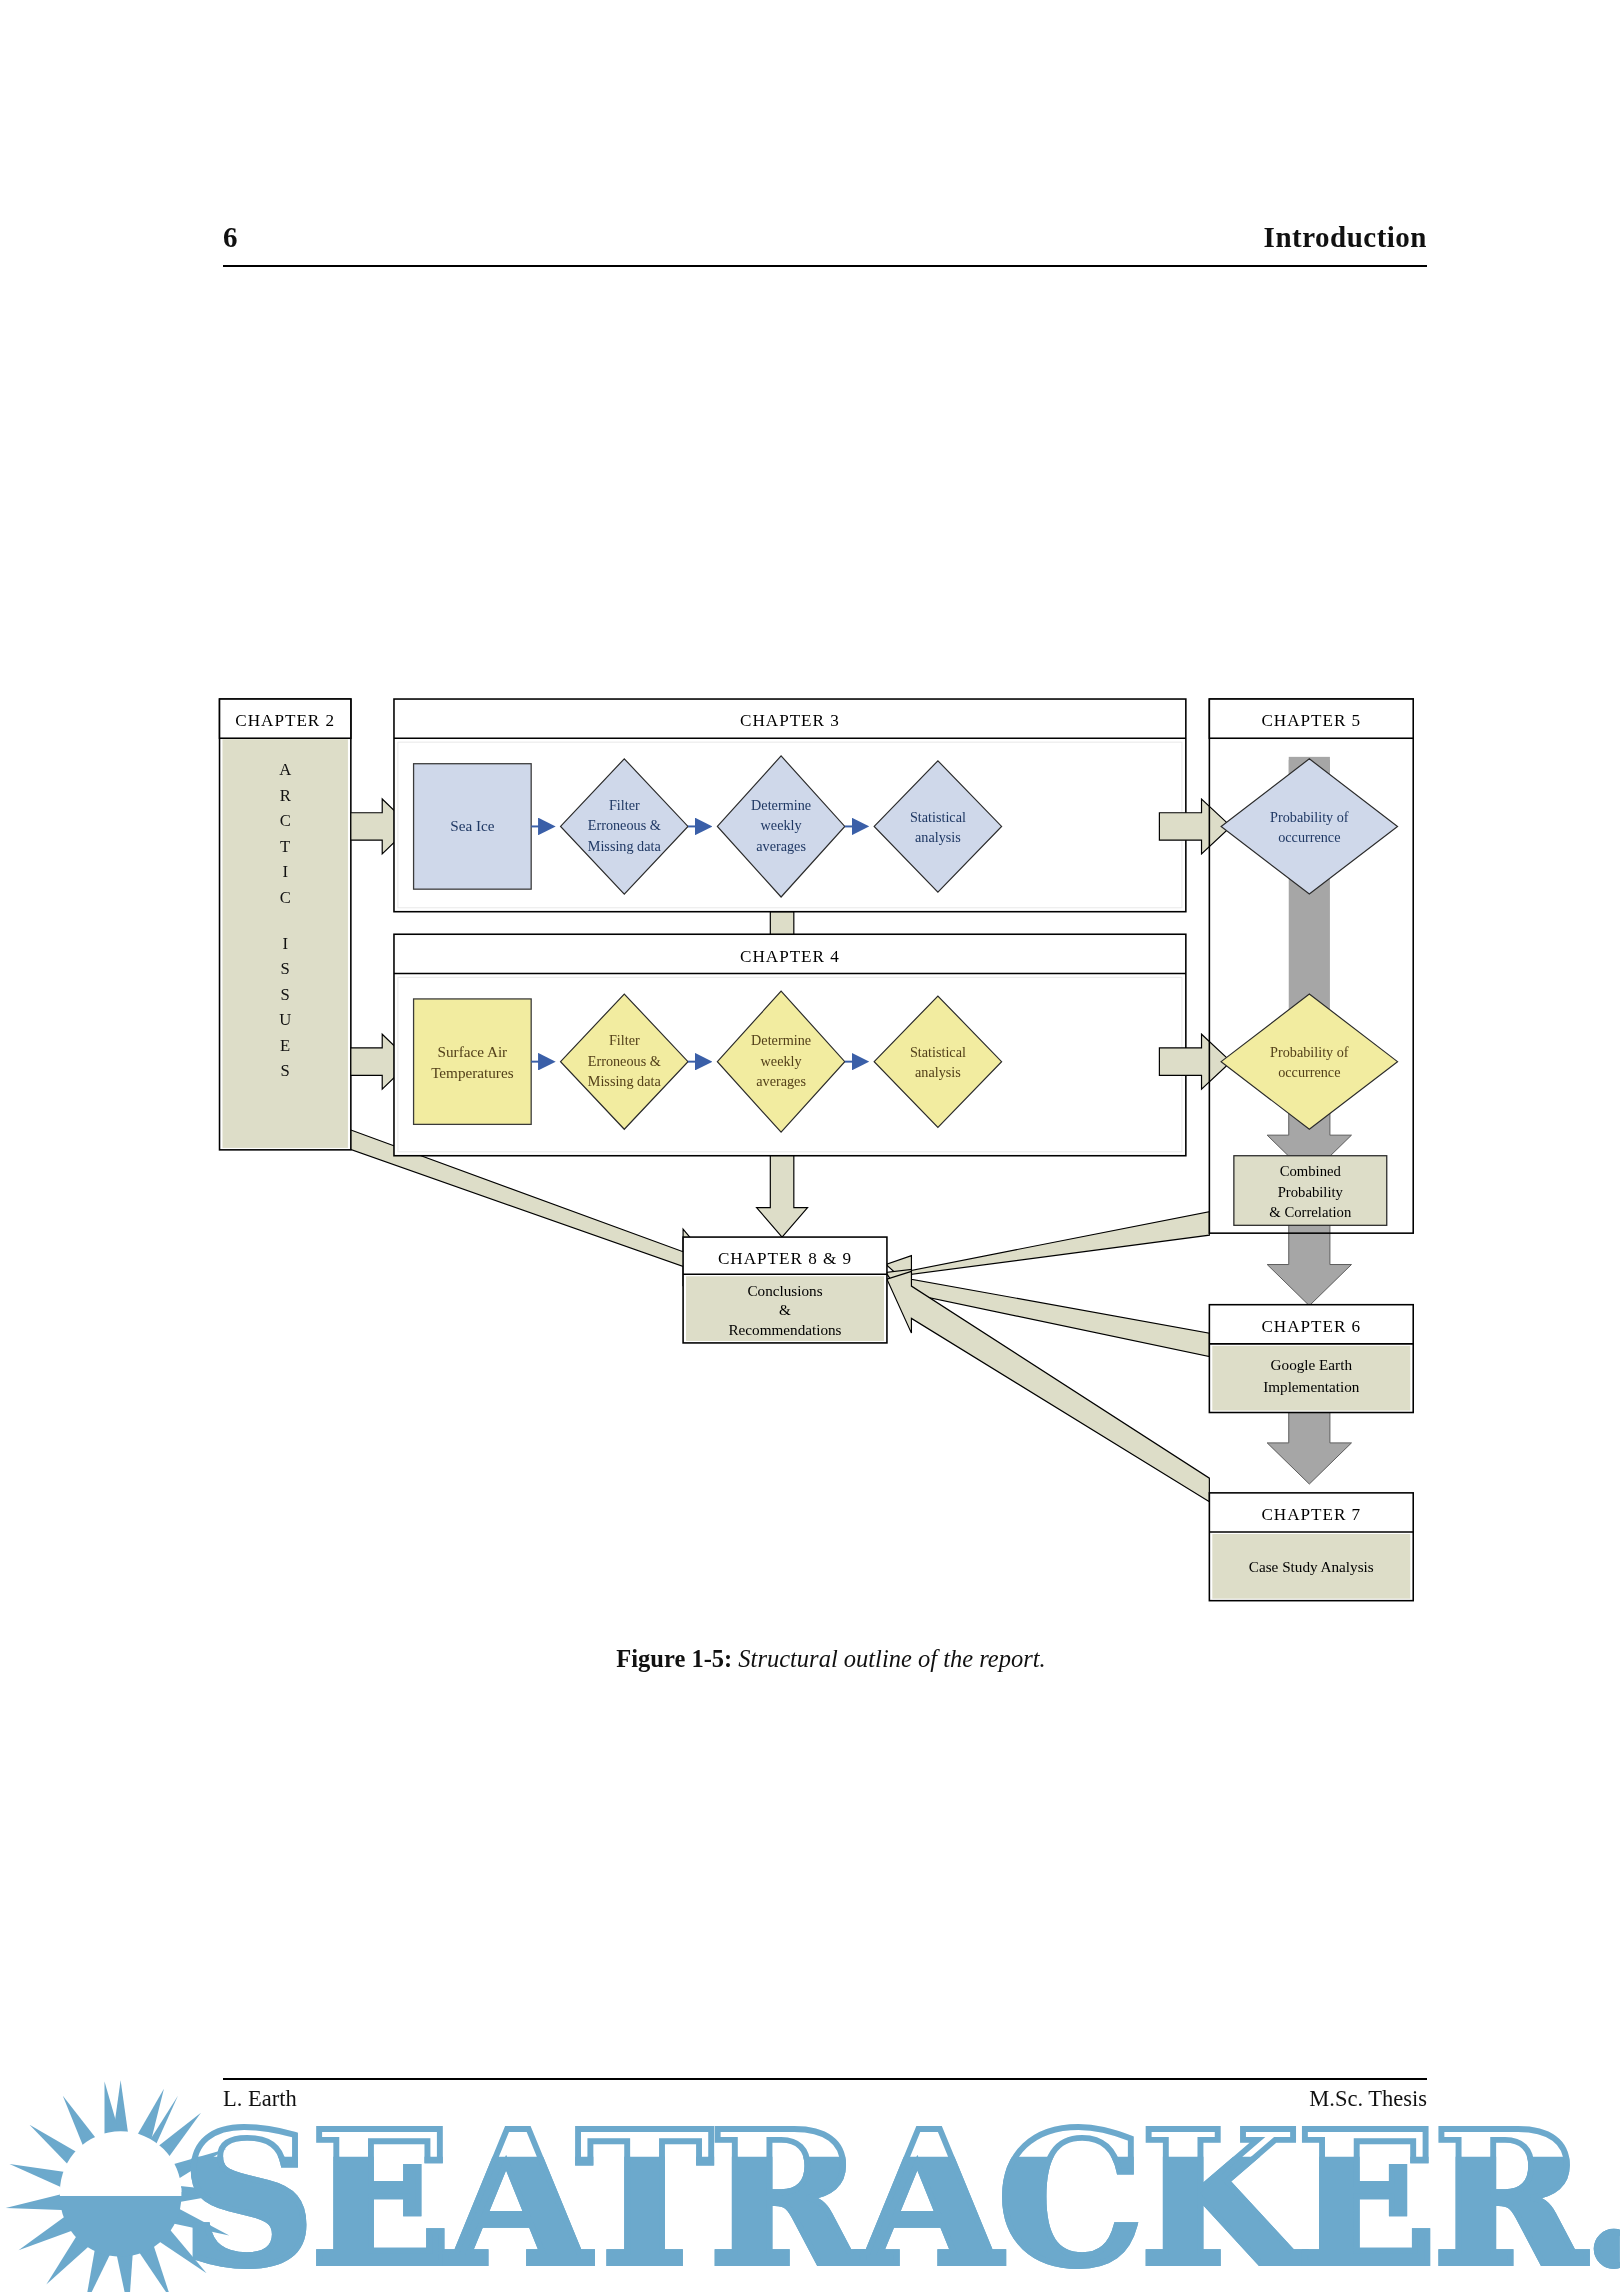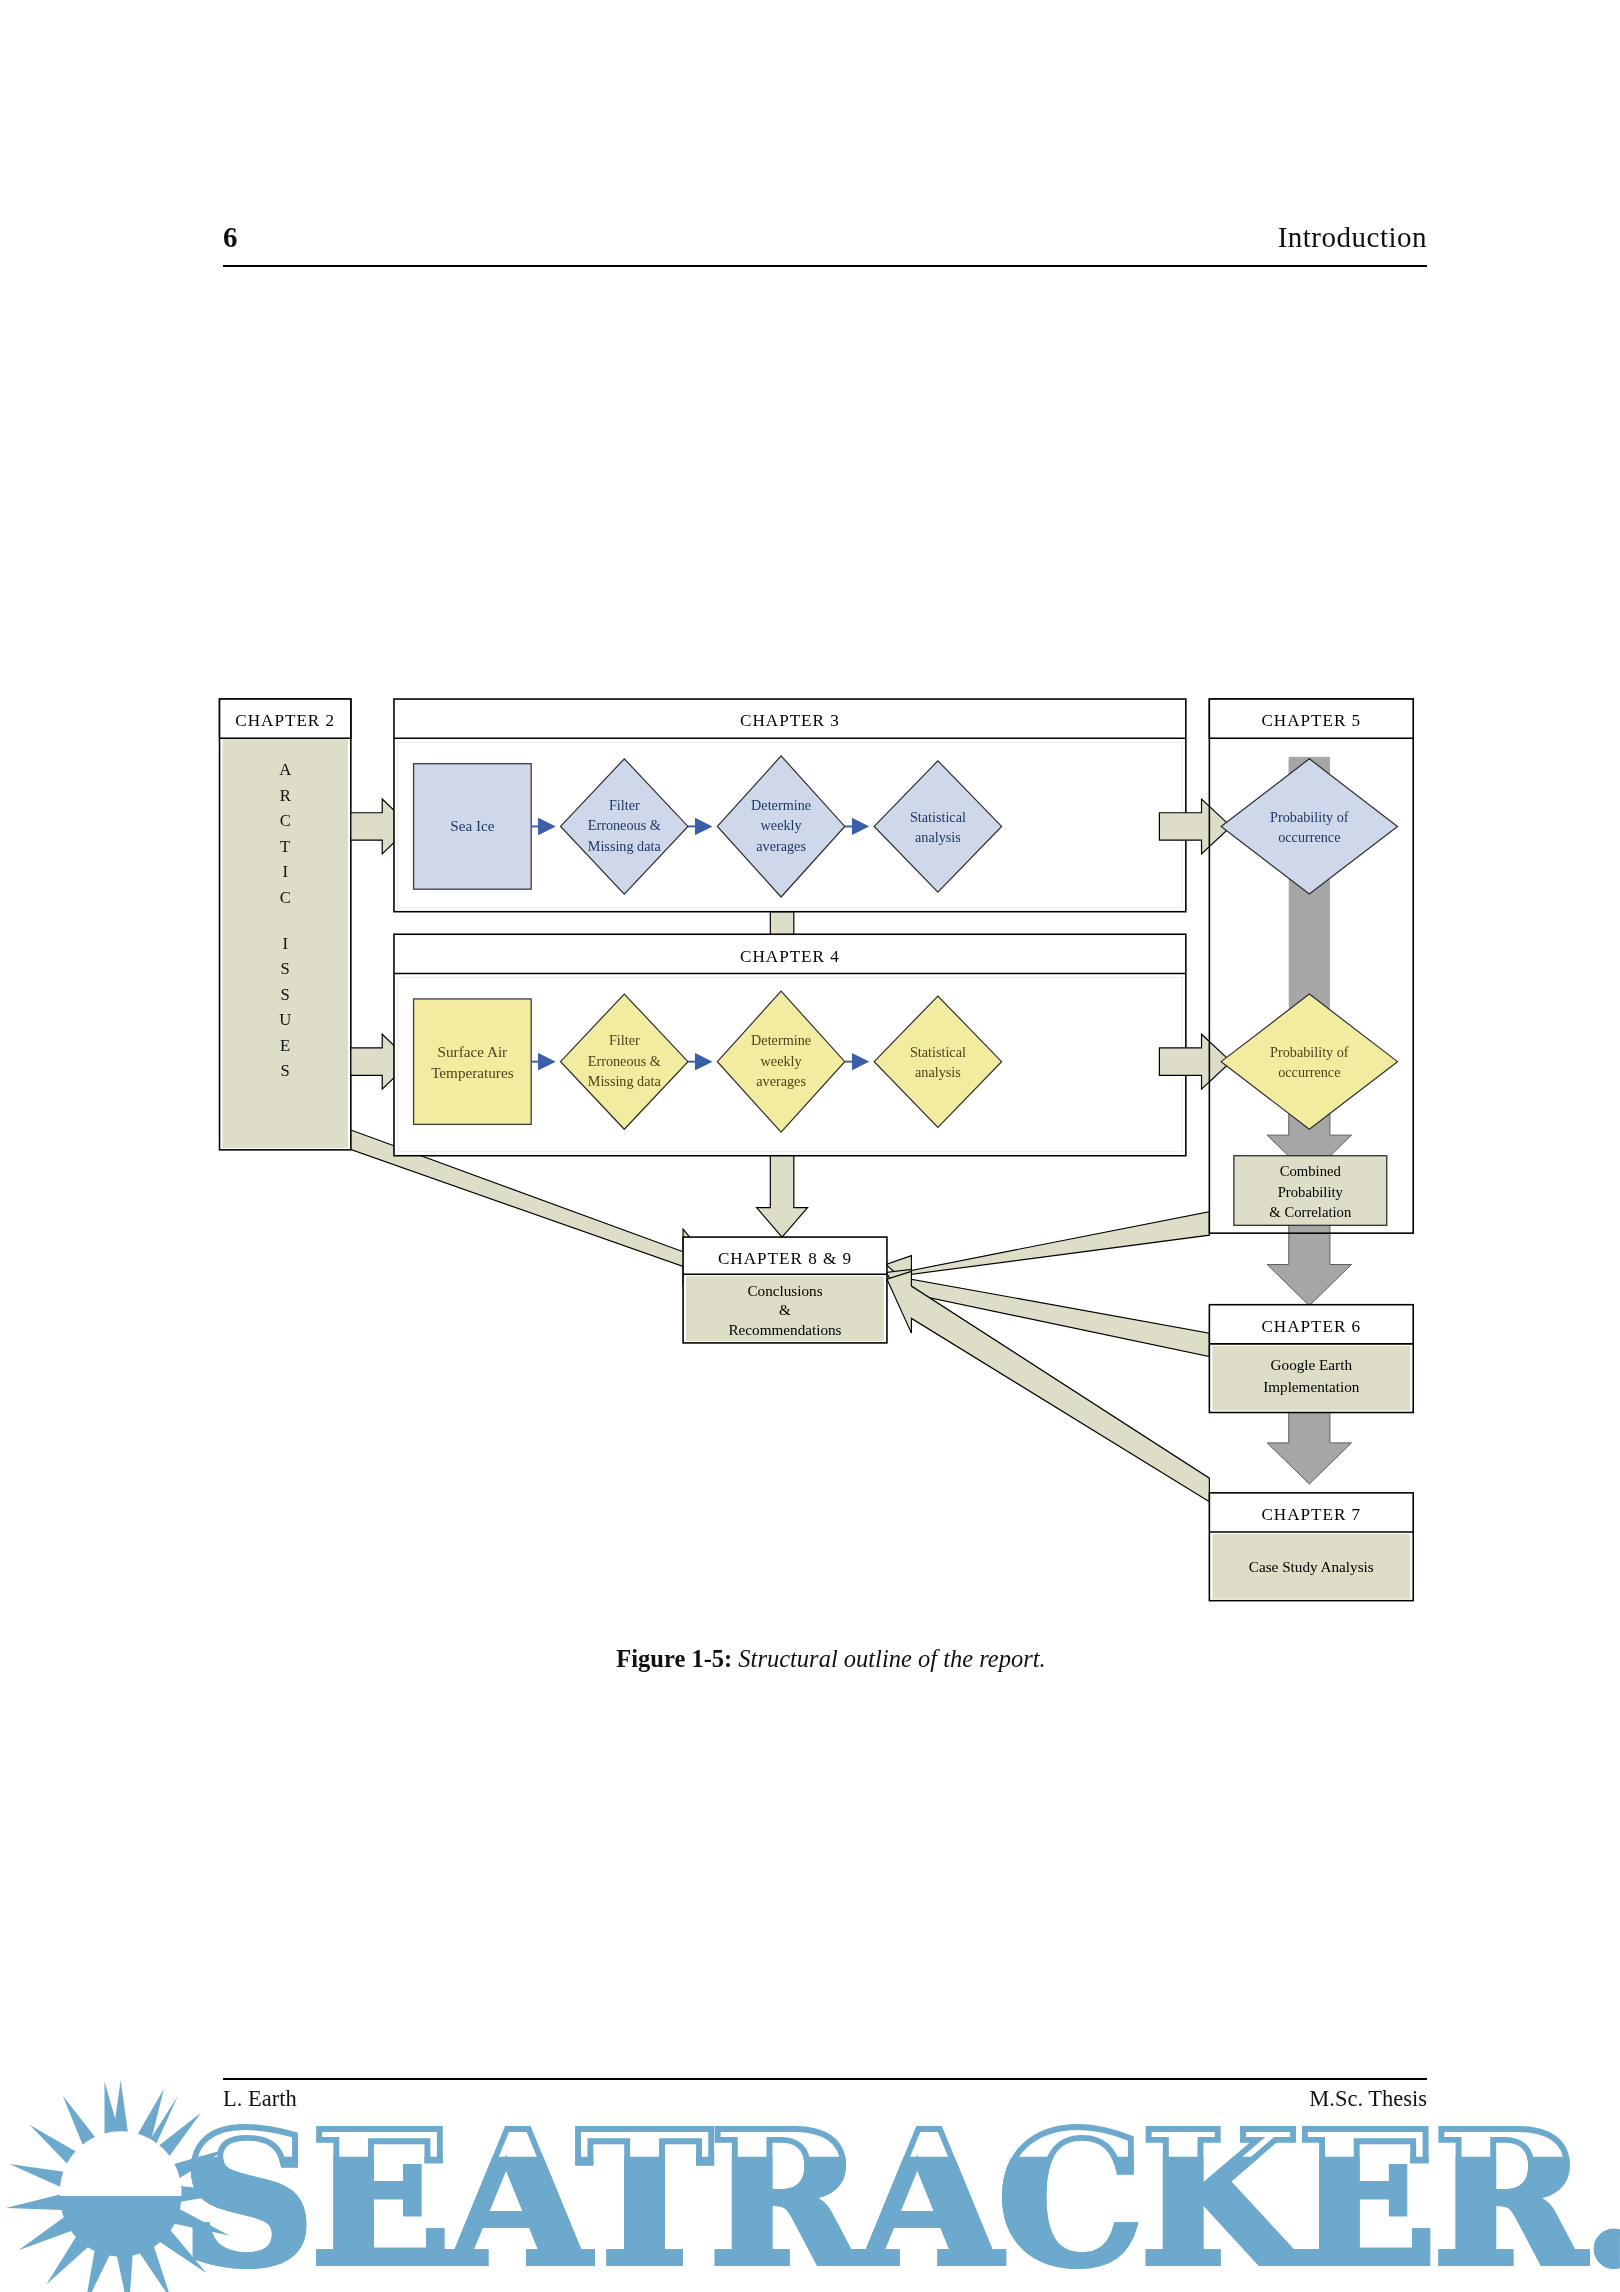--- a/index.html
+++ b/index.html
@@ -3,21 +3,21 @@
 <meta charset="utf-8">
 <style>
   html,body{margin:0;padding:0;background:#fff;}
   body{width:1620px;height:2293px;position:relative;
        font-family:"Liberation Serif", serif;color:#111;overflow:hidden;}
 
   
   #page-header{position:absolute;left:223px;top:221px;width:1204px;
        display:flex;justify-content:space-between;align-items:flex-end;}
   #page-header .pg{font-size:29px;font-weight:bold;letter-spacing:0.5px;}
-  #page-header .sec{font-size:29px;font-weight:normal;letter-spacing:0.5px;}
+  #page-header .sec{font-size:29px;font-weight:bold;letter-spacing:0.5px;}
   #header-rule{position:absolute;left:223px;top:265px;width:1204px;height:2px;background:#000;}
 
   
   #figure-area{position:absolute;left:0;top:0;width:1620px;height:2293px;padding-left:36px;}
   #flow-svg{position:absolute;left:0px;top:0px;}
 
   
   #figure-caption{position:absolute;left:223px;top:1645px;width:1204px;
        text-align:center;font-size:24.5px;}
   #figure-caption .lbl{font-weight:bold;margin-left:12px;}

